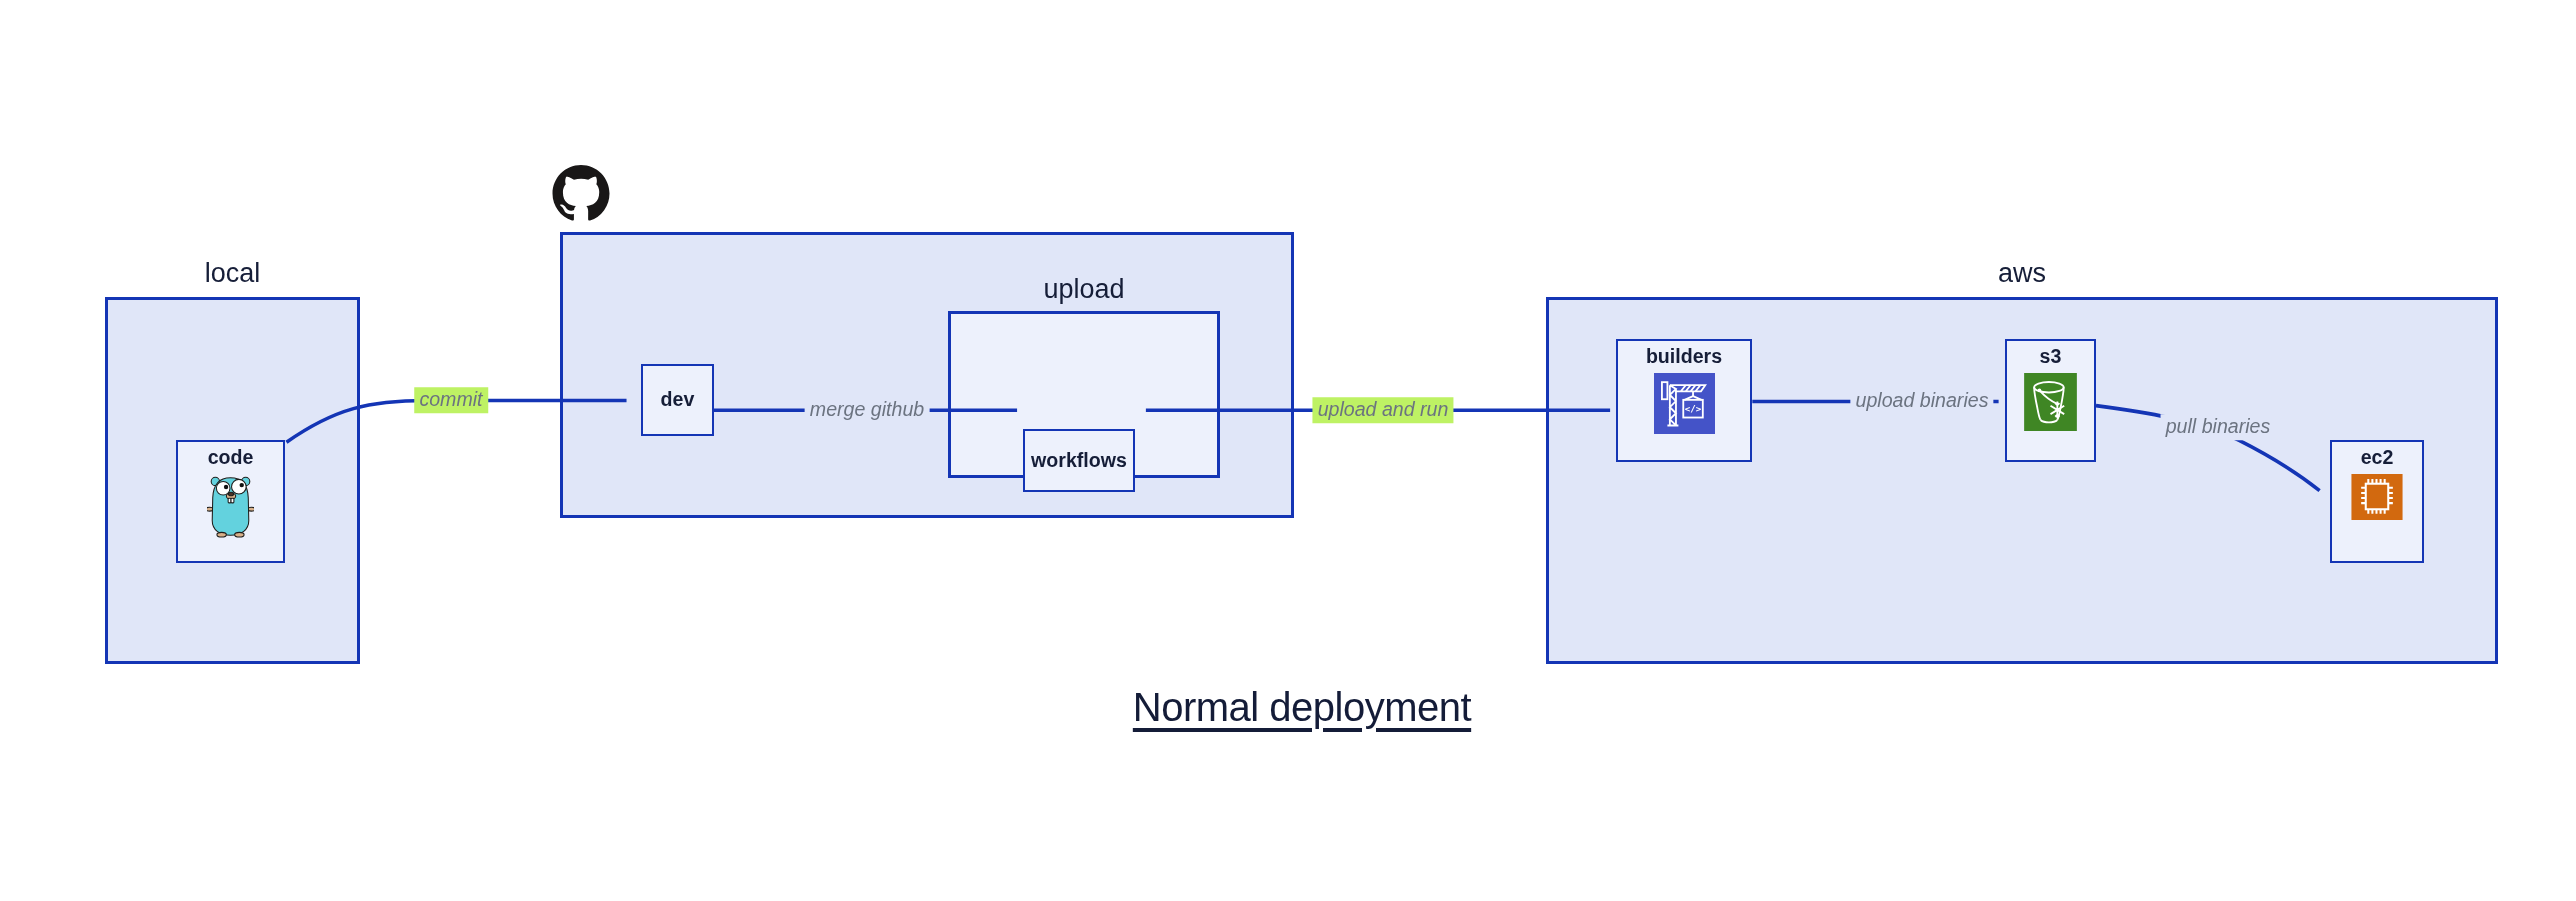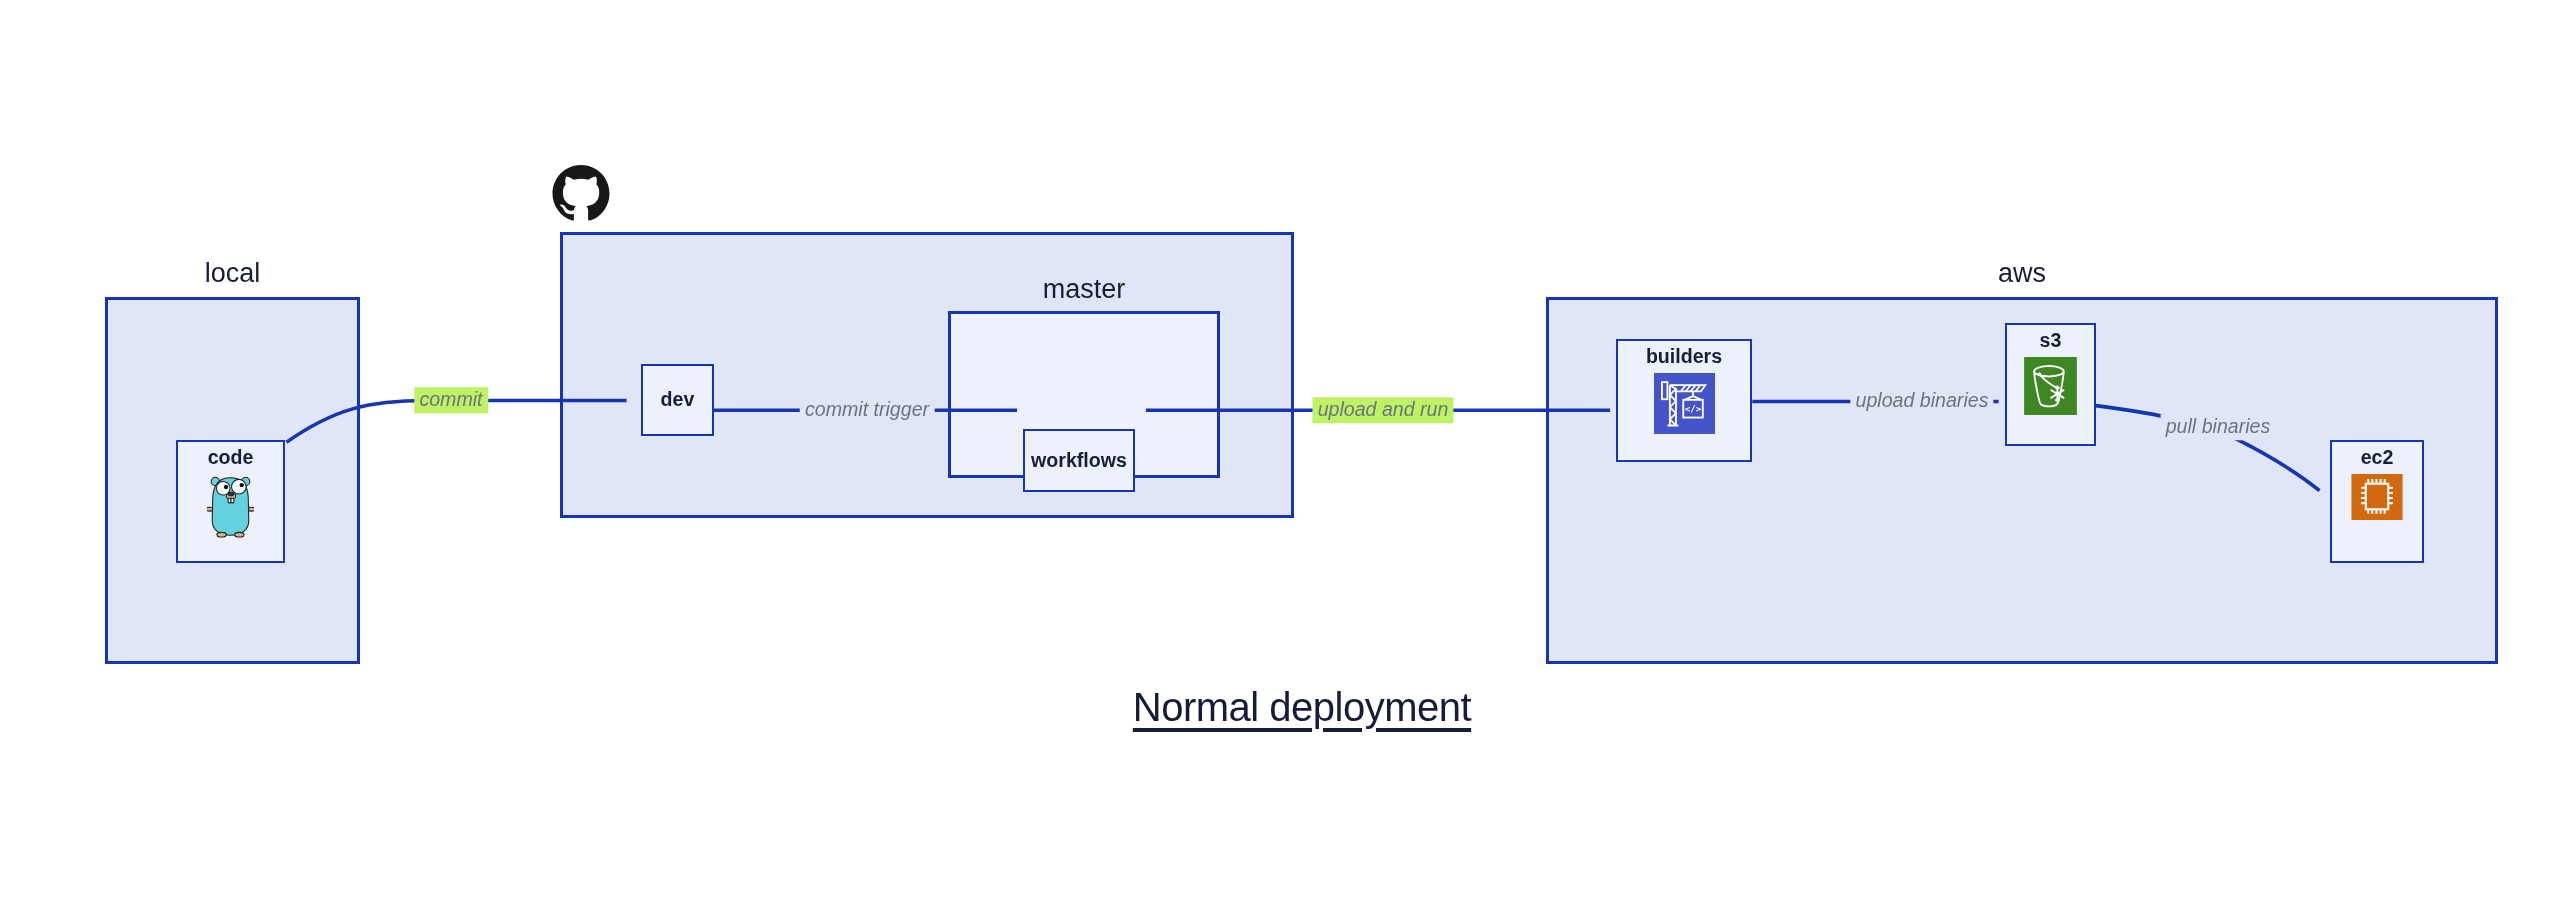--- a/index.html
+++ b/index.html
@@ -42,21 +42,21 @@
 <body>
 
 <div class="canvas">
 
   <div class="box" style="left:105px;top:297px;width:255px;height:367px;"></div>
   <div class="box" style="left:560px;top:232px;width:734px;height:286px;"></div>
   <div class="box" style="left:948px;top:311px;width:272px;height:167px;background:var(--leaf-fill);"></div>
   <div class="box" style="left:1546px;top:297px;width:952px;height:367px;"></div>
 
   <div class="group-label centered" style="left:105px;top:258px;width:255px;">local</div>
-  <div class="group-label centered" style="left:948px;top:274px;width:272px;">master</div>
+  <div class="group-label centered" style="left:948px;top:274px;width:272px;">upload</div>
   <div class="group-label centered" style="left:1546px;top:258px;width:952px;">aws</div>
 
   <div style="position:absolute;left:552px;top:165px;width:58px;height:57px;" class="icon-wrap">
     <svg width="58" height="57" viewBox="0 0 16 16" aria-hidden="true">
       <path fill="#191717" fill-rule="evenodd" d="M8 0C3.58 0 0 3.58 0 8c0 3.54 2.29 6.53 5.47 7.59.4.07.55-.17.55-.38 0-.19-.01-.82-.01-1.49-2.01.37-2.53-.49-2.69-.94-.09-.23-.48-.94-.82-1.13-.28-.15-.68-.52-.01-.53.63-.01 1.08.58 1.23.82.72 1.21 1.87.87 2.33.66.07-.52.28-.87.51-1.07-1.78-.2-3.64-.89-3.64-3.95 0-.87.31-1.59.82-2.15-.08-.2-.36-1.02.08-2.12 0 0 .67-.21 2.2.82.64-.18 1.32-.27 2-.27s1.36.09 2 .27c1.53-1.04 2.2-.82 2.2-.82.44 1.1.16 1.92.08 2.12.51.56.82 1.27.82 2.15 0 3.07-1.87 3.75-3.65 3.95.29.25.54.73.54 1.48 0 1.07-.01 1.93-.01 2.2 0 .21.15.46.55.38A8.013 8.013 0 0 0 16 8c0-4.42-3.58-8-8-8z"></path>
     </svg>
   </div>
 
   <svg class="edges" width="2604" height="902" viewBox="0 0 5054 1750">
     <defs>
@@ -65,21 +65,21 @@
       </marker>
     </defs>
     <path d="M556,858 C650,792 718,777 828,777 L1216,777" marker-end="url(#ah)"></path>
     <path d="M1370,796 L1974,796" marker-end="url(#ah)"></path>
     <path d="M2224,796 L3125,796" marker-end="url(#ah)"></path>
     <path d="M3401,779 L3879,779" marker-end="url(#ah)"></path>
     <path d="M4068,787 C4160,799 4268,816 4345,854 C4420,892 4462,920 4502,952" marker-end="url(#ah)"></path>
   </svg>
 
   <div class="edge-label on-white" style="left:451px;top:400px;">commit</div>
-  <div class="edge-label on-fill" style="left:867px;top:410px;">commit trigger</div>
+  <div class="edge-label on-fill" style="left:867px;top:410px;">merge github</div>
   <div class="edge-label on-white" style="left:1383px;top:410px;">upload and run</div>
   <div class="edge-label on-fill" style="left:1886px;top:401px;margin-left:36px;">upload binaries</div>
   <div class="edge-label on-fill" style="left:2218px;top:427px;">pull binaries</div>
 
   <div class="box leaf top" style="left:176px;top:440px;width:109px;height:123px;">
     <div class="node-label">code</div>
     <div class="icon-wrap">
       <svg width="47" height="64" viewBox="0 0 90 120" aria-hidden="true">
         <g stroke="#1d1d1b" stroke-width="2">
           <circle cx="16" cy="13" r="8" fill="#63d2de"></circle>
@@ -120,21 +120,21 @@
           <path d="M26,20 V86 M36,26 V86 M26,20 L36,26 L26,36 L36,46 L26,56 L36,66 L26,76 L36,86 M22,86 H40"></path>
           <path d="M26,20 H84 L77,30 H36 M44,30 L52,20 M52,30 L60,20 M60,30 L68,20 M68,30 L76,20"></path>
           <path d="M64,30 V38 M64,38 L50,44 M64,38 L78,44"></path>
           <rect x="48" y="44" width="32" height="29"></rect>
         </g>
         <text x="64" y="64" font-size="15" font-weight="bold" fill="#ffffff" text-anchor="middle" font-family="DejaVu Sans Mono, monospace">&lt;/&gt;</text>
       </svg>
     </div>
   </div>
 
-  <div class="box leaf top" style="left:2005px;top:323px;width:91px;height:123px;">
+  <div class="box leaf top" style="left:2005px;top:339px;width:91px;height:123px;">
     <div class="node-label">s3</div>
     <div class="icon-wrap">
       <svg width="53" height="58" viewBox="0 0 100 110" aria-hidden="true">
         <rect width="100" height="110" fill="#3f8624"></rect>
         <g stroke="#ffffff" stroke-width="3.5" fill="none">
           <ellipse cx="47" cy="27" rx="28" ry="10"></ellipse>
           <path d="M19,27 C19,34 22,52 25,66 C27,77 29,85 31,89"></path>
           <path d="M75,27 C75,34 72,52 69,66 C67,77 65,85 63,89"></path>
           <path d="M31,89 C38,95 56,95 63,89"></path>
           <path d="M29,33 C40,45 52,54 62,58"></path>

